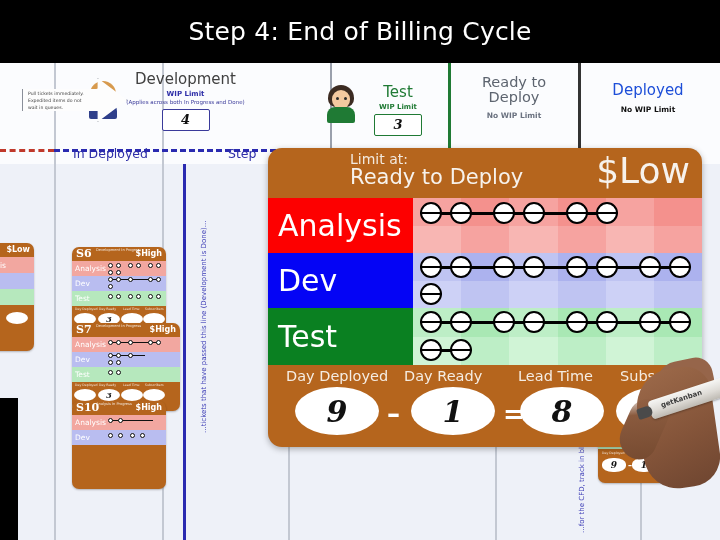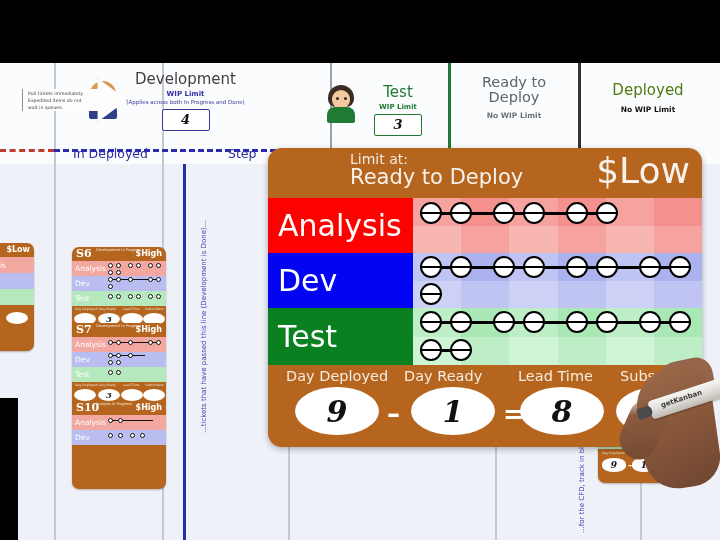--- a/index.html
+++ b/index.html
@@ -39,21 +39,21 @@
   .v-black{position:absolute;width:3px;background:#333;}
   .v-blue{position:absolute;width:3px;background:#2a2ab0;}
 
   .hdr{
     position:absolute;text-align:center;line-height:1.05;
     font-family:"DejaVu Sans", sans-serif;
   }
   .hdr .h-main{display:block;font-size:15px;color:#404040;}
   .hdr.test .h-main{color:#1f7a34;}
   .hdr.rtd .h-main{color:#5d646f;font-size:14.5px;}
-  .hdr.dep .h-main{color:#4d7c0f;font-size:15px;}
+  .hdr.dep .h-main{color:#1d4ed8;font-size:15px;}
   .hdr .h-wip{display:block;font-size:7px;font-weight:bold;color:#2f2fa8;margin-top:3px;}
   .hdr.test .h-wip{color:#1f7a34;}
   .hdr .h-sub{display:block;font-size:5.5px;color:#3a3a9a;line-height:1.25;margin-top:1px;}
   .hdr.rtd .h-nowip{display:block;font-size:7.5px;font-weight:bold;color:#6b7280;line-height:1.2;margin-top:6px;}
   .hdr.dep .h-nowip{display:block;font-size:7.5px;font-weight:bold;color:#111;line-height:1.2;margin-top:6px;}
 
   .wipbox{
     width:46px;height:20px;margin:3px auto 0;background:#fff;
     border:1.5px solid #3a3a9a;border-radius:2px;
     display:flex;align-items:center;justify-content:center;
@@ -351,21 +351,21 @@
         <div class="m-fl" style="left:51px;">Lead Time</div>
         <div class="m-fl" style="left:73px;">Subscribers</div>
         <div class="m-ov" style="left:2px;"></div>
         <div class="m-ov" style="left:26px;">3</div>
         <div class="m-op" style="left:49px;font-size:5px;">–</div>
         <div class="m-ov" style="left:49px;"></div>
         <div class="m-ov" style="left:71px;"></div>
       </div>
     </div>
 
-    <div class="mini" style="left:72px;top:260px;width:94px;height:88px;">
+    <div class="mini" style="left:72px;top:260px;width:108px;height:88px;">
       <div class="m-head">
         <div class="m-id">S7</div>
         <div class="m-start">Development In Progress</div>
         <div class="m-cost">$High</div>
       </div>
       <div class="m-row" style="background:#f2a7a0;height:15px;">
         <div class="m-lab">Analysis</div>
         <div class="m-cells">
           <div class="dotline" style="left:2px;top:3px;width:54px;">
             <div class="dl-bar"></div>
@@ -614,14 +614,17 @@
     <div class="palm"></div>
     <div class="thumb"></div>
   </div>
   <div class="marker">
     <div class="mk-tip"></div>
     <div class="mk-txt">getKanban</div>
   </div>
 
   <div class="blackout-left"></div>
 
+  <div class="title-band">
+    <div class="ttl">Step 4: End of Billing Cycle</div>
+  </div>
 
 </div>
 
 </body></html>

